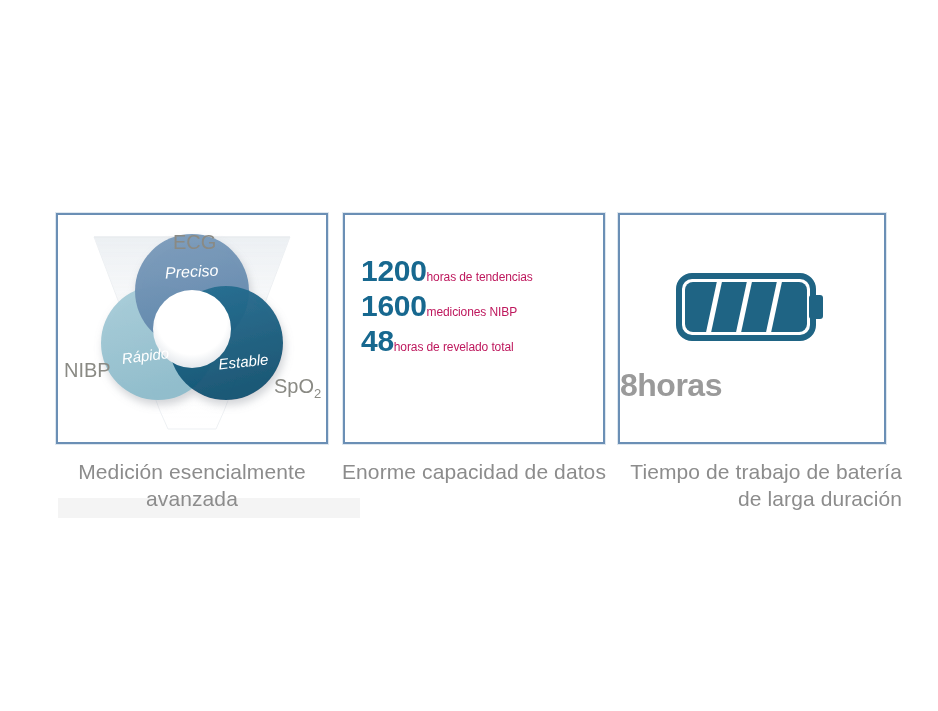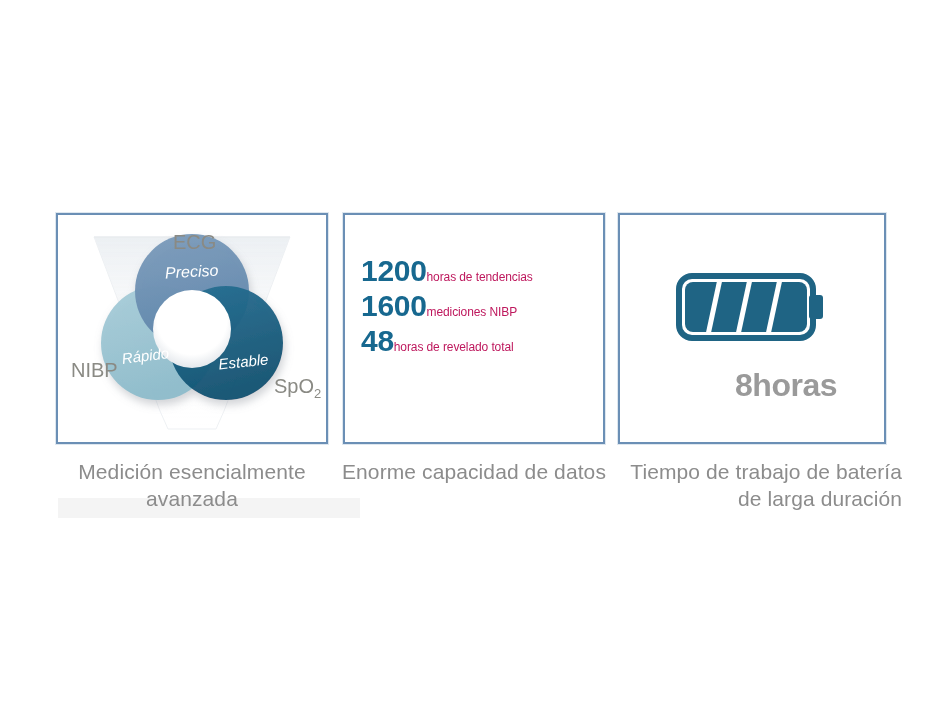--- a/index.html
+++ b/index.html
@@ -70,21 +70,21 @@
     width: 100%; height: 100%;
   }
   .venn-label {
     position: absolute;
     color: #8a8a84;
     font-size: 20px;
     font-family: "Liberation Sans", sans-serif;
     white-space: nowrap;
   }
   #label-ecg  { left: 115px; top: 16px; }
-  #label-nibp { left: 6px;   top: 144px; margin-left: 7px; }
+  #label-nibp { left: 6px;   top: 144px; }
   #label-spo2 { left: 208px; top: 160px; margin-left: 8px; }
   .sub { font-size: 13px; vertical-align: sub; }
 
   
   #stat-list {
     position: absolute;
     left: 12px;
     top: 38px;
     width: 248px;
   }
@@ -118,27 +118,26 @@
     position: absolute;
     left: 50%;
     top: 56px;
     transform: translateX(-50%);
   }
   #battery-hours {
     position: absolute;
     left: 0;
     top: 152px;
     width: 100%;
-    text-align: center;
+    text-align: left;
     font-family: "Liberation Sans", sans-serif;
     font-weight: bold;
     font-size: 32px;
     color: #9a9a9a;
     letter-spacing: -0.5px;
-    margin-left: 34px;
   }
 </style>
 </head>
 <body>
 
 <div id="slide">
 
   <div class="panel" id="panel-1">
     <div id="venn-stage">
 

